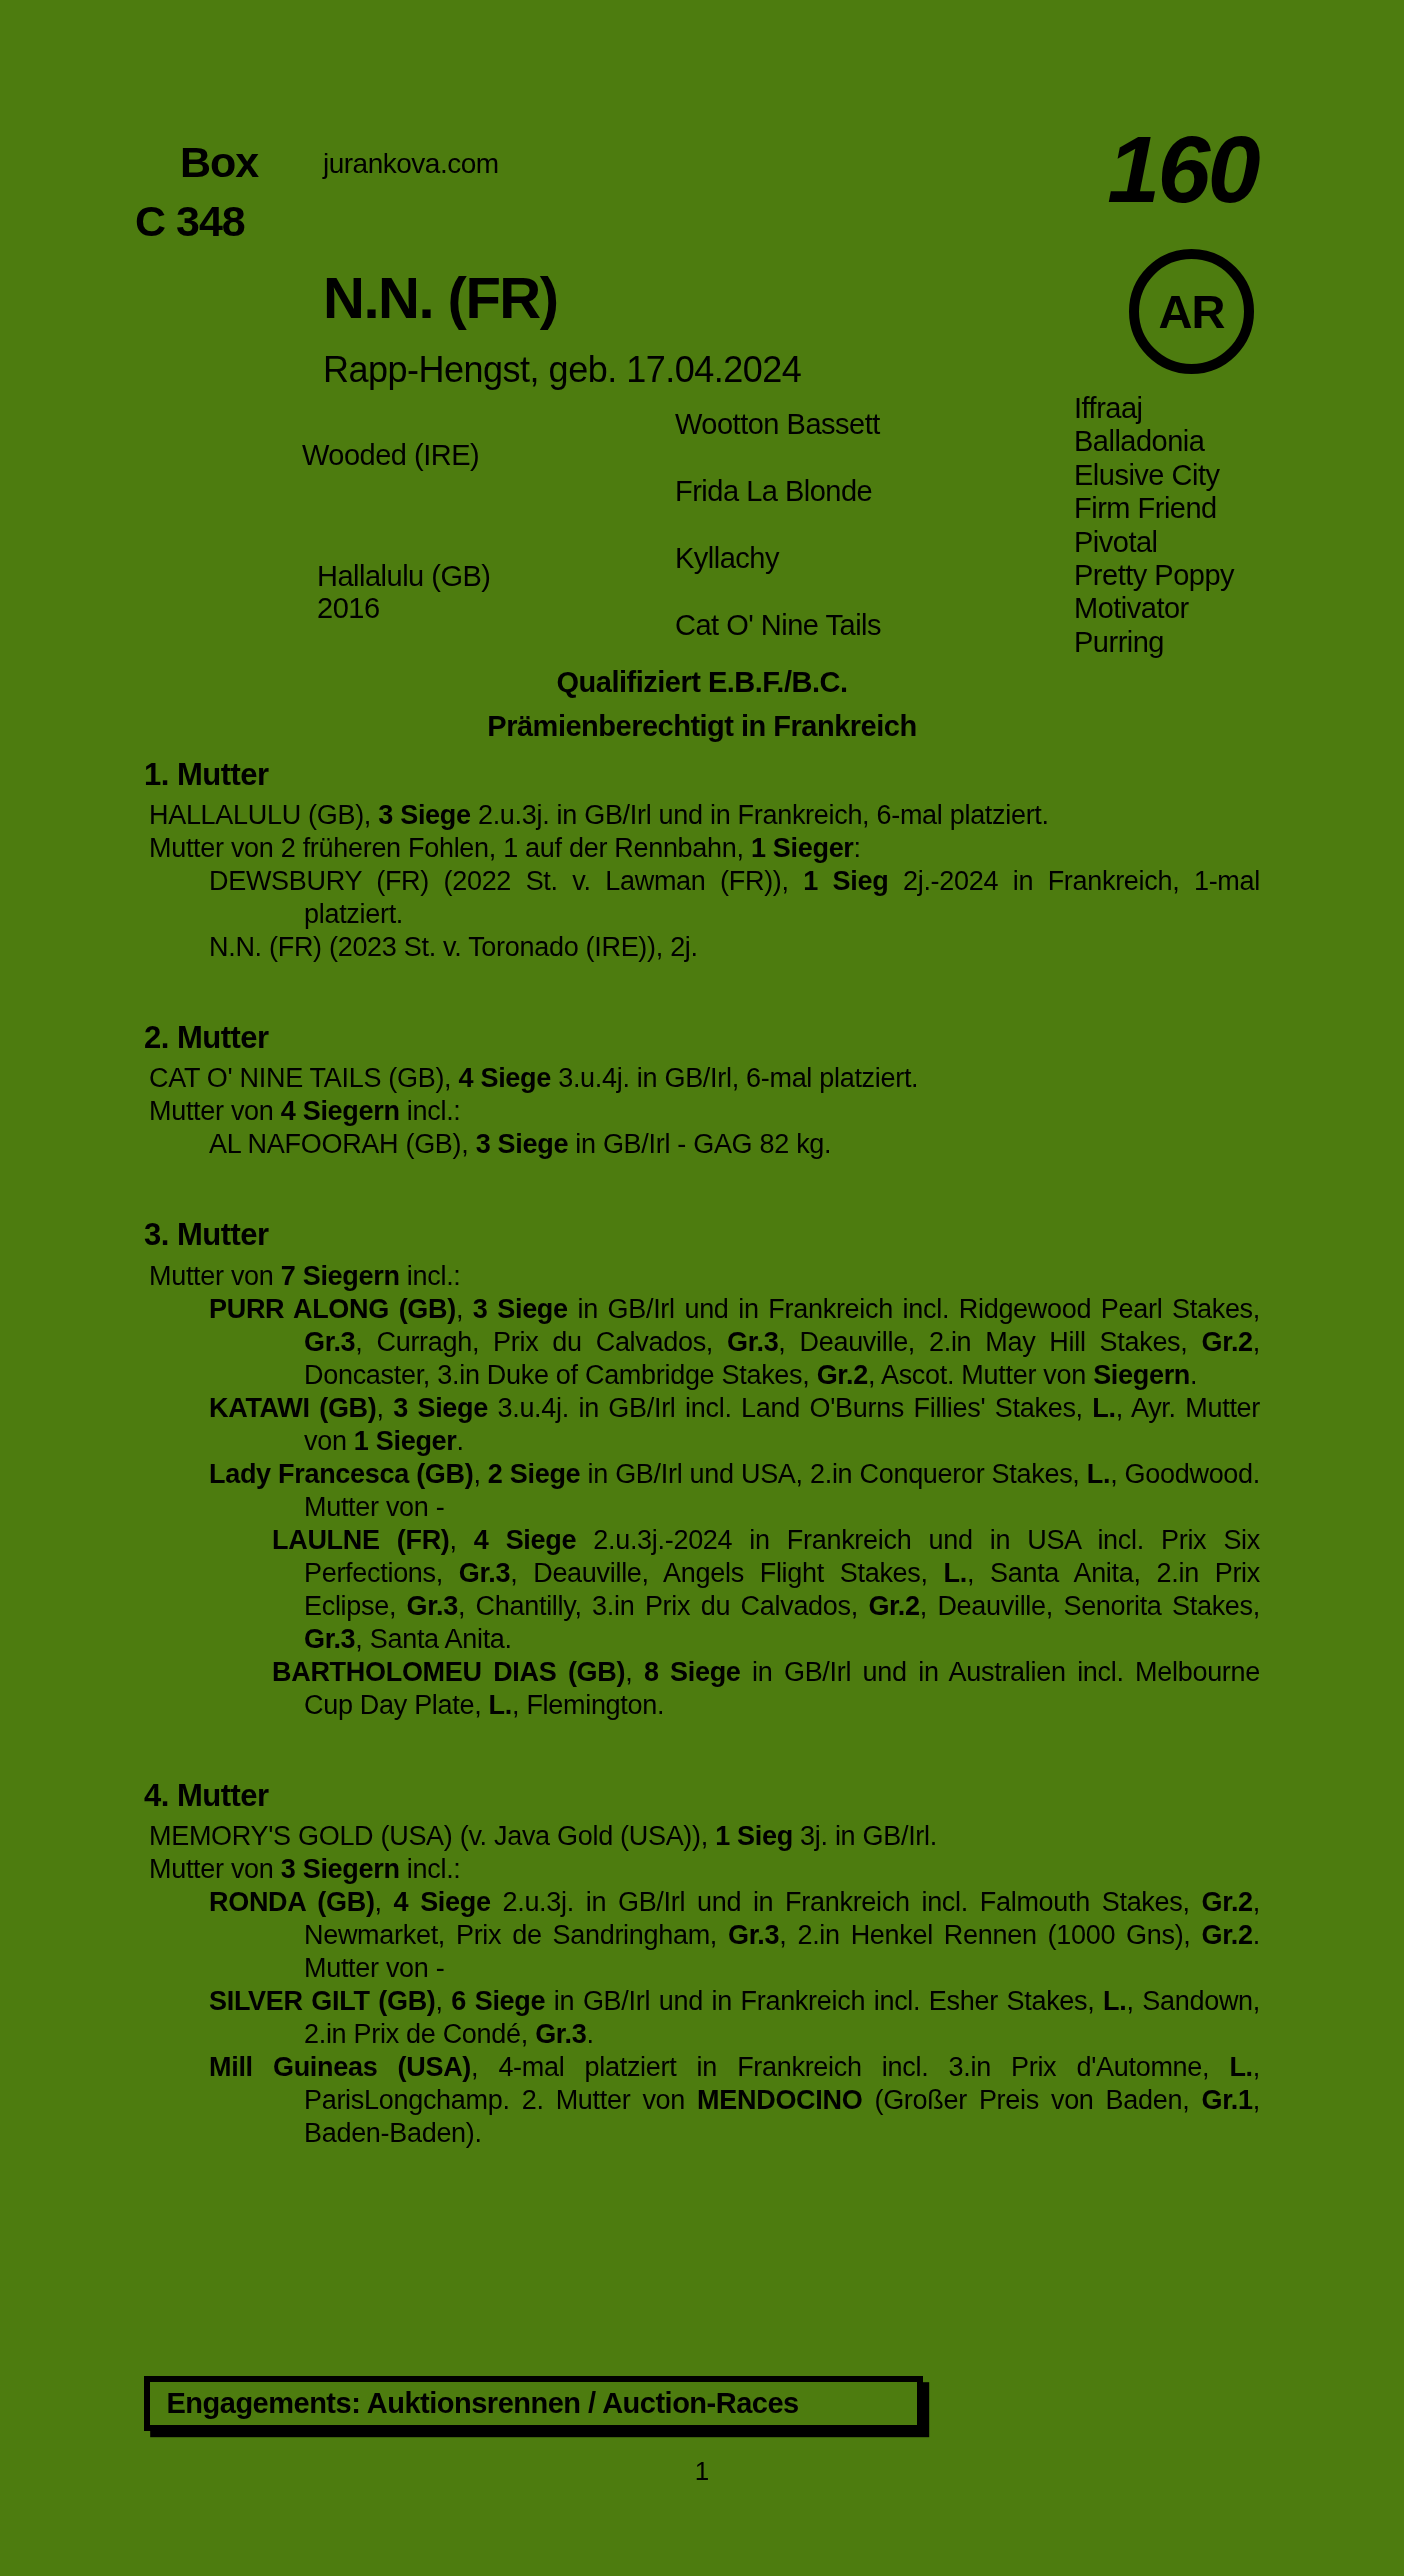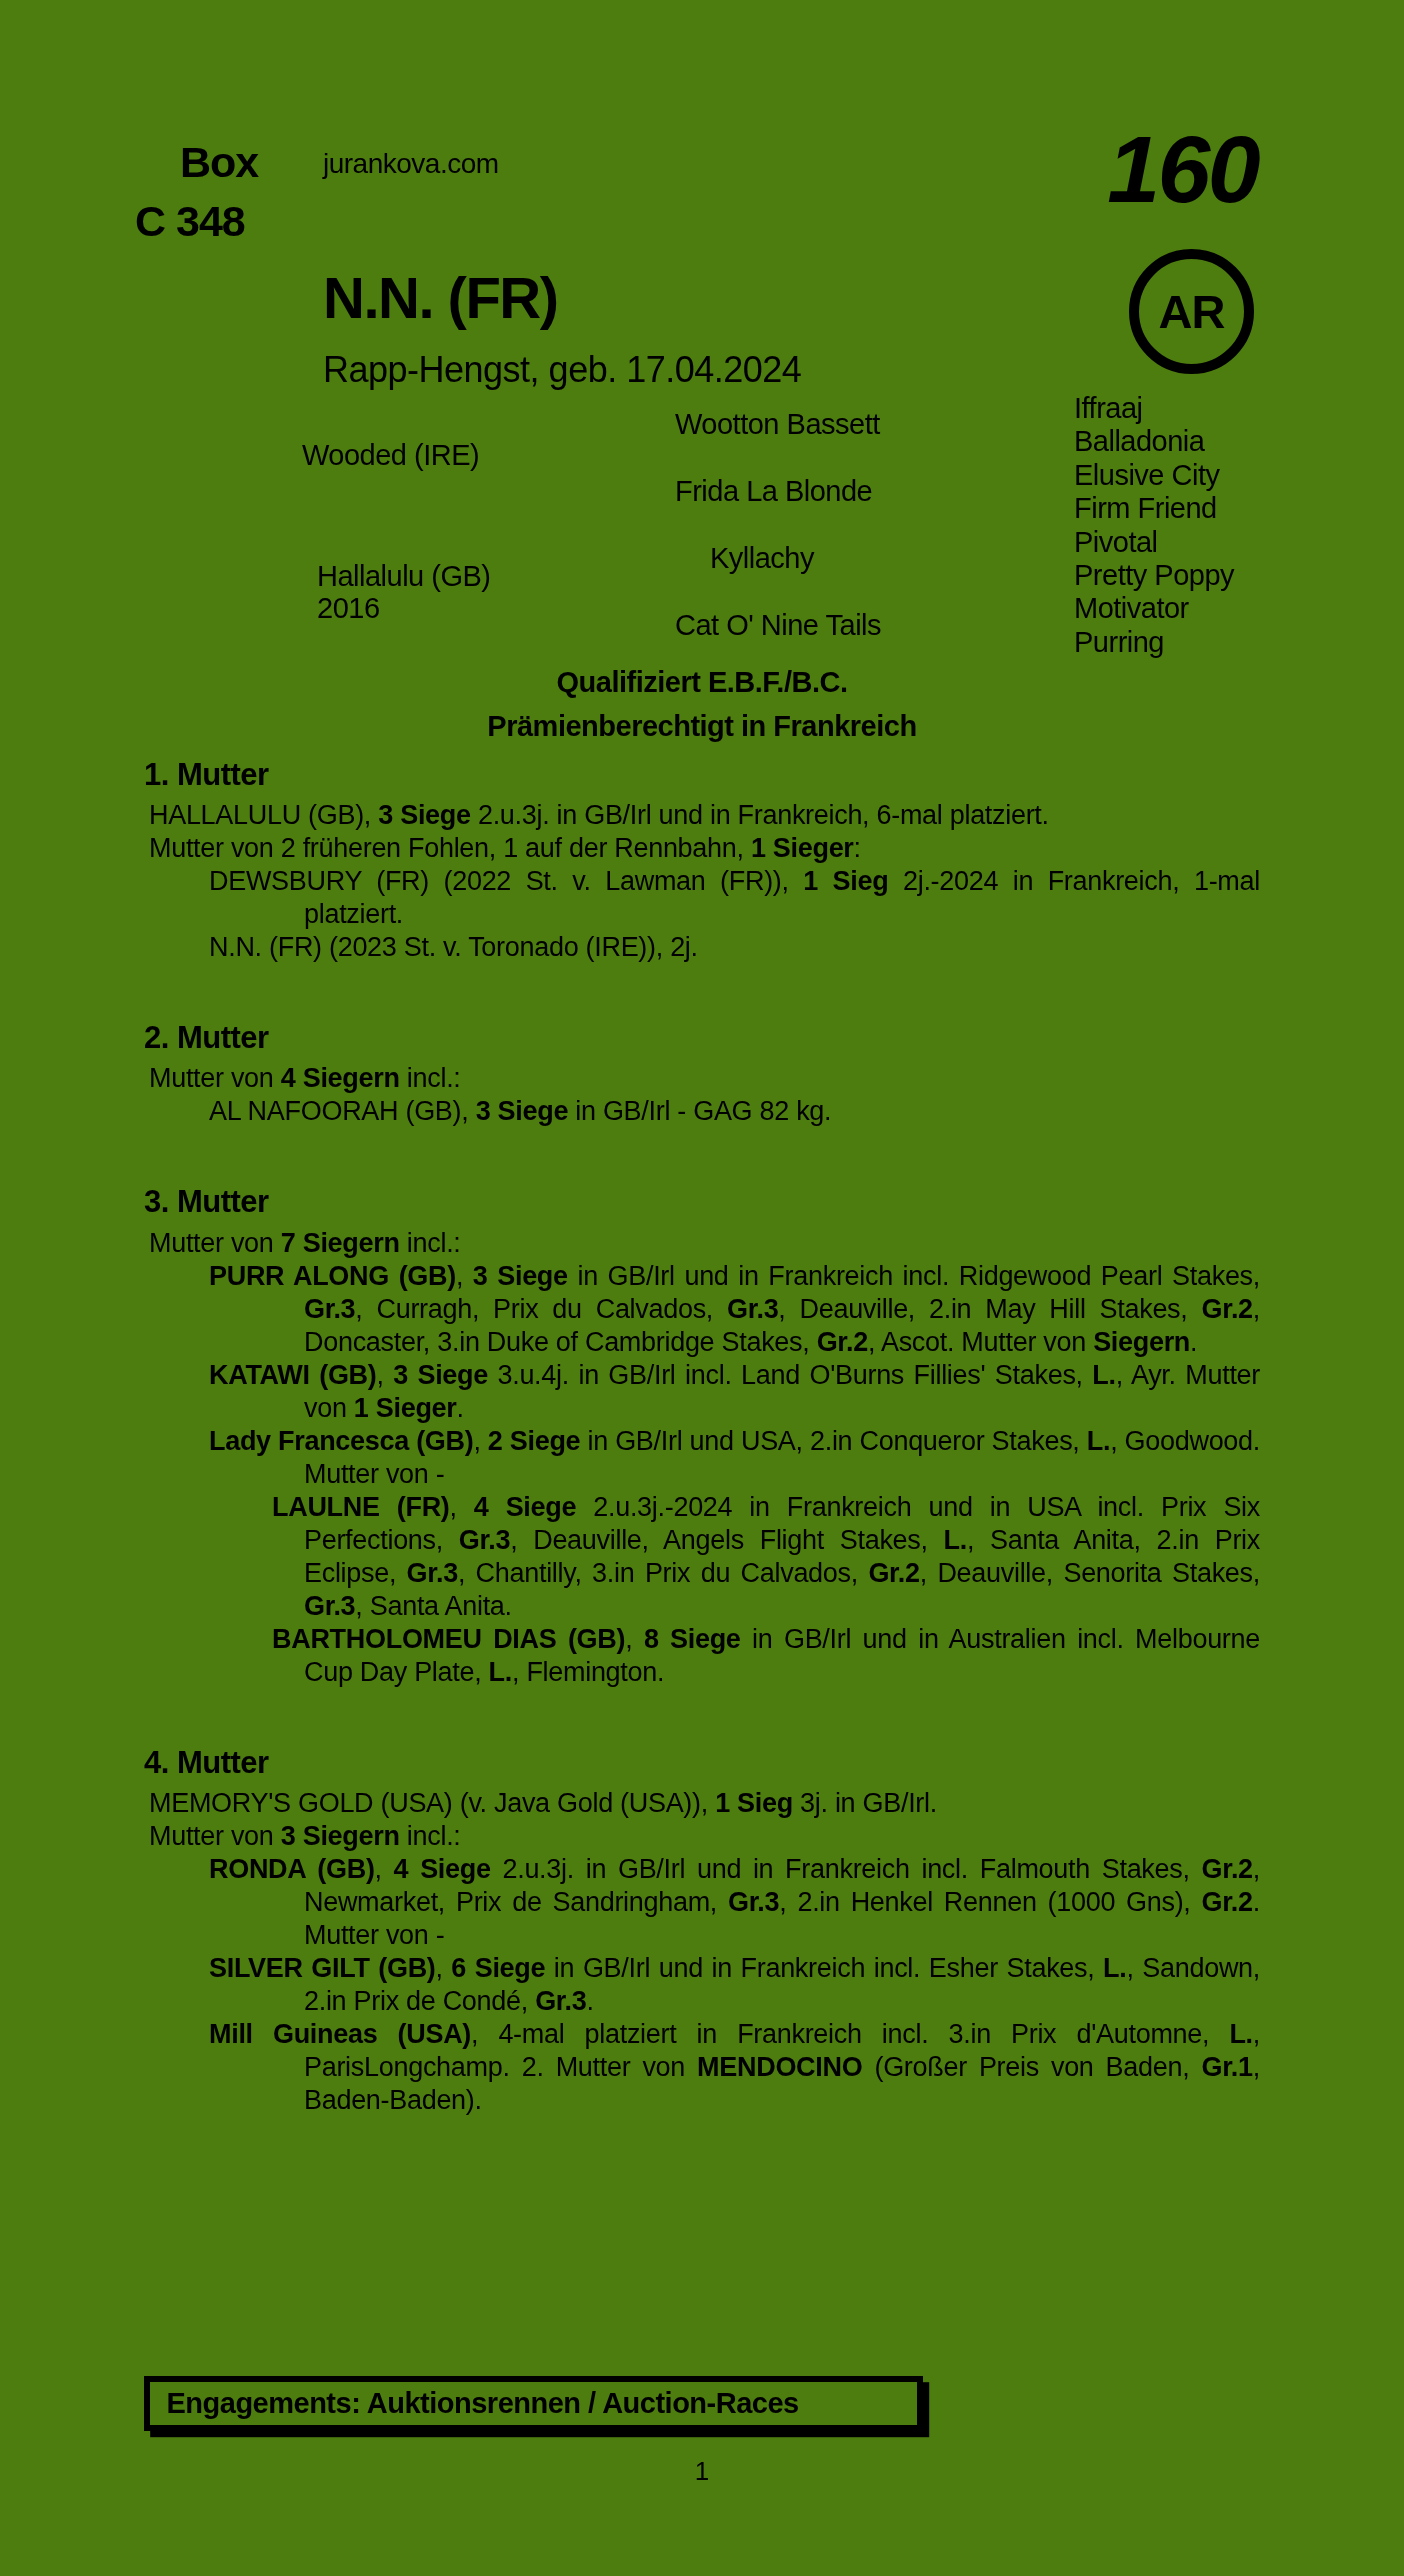--- a/index.html
+++ b/index.html
@@ -77,21 +77,21 @@
   <div class="abs horse-title">N.N. (FR)</div>
   <div class="abs horse-subtitle">Rapp-Hengst, geb. 17.04.2024</div>
 
   <div>
     <div class="abs ped" style="left:302px; top:439px;">Wooded (IRE)</div>
     <div class="abs ped" style="left:317px; top:560px;">Hallalulu (GB)</div>
     <div class="abs ped" style="left:317px; top:592px;">2016</div>
 
     <div class="abs ped" style="left:675px; top:408px;">Wootton Bassett</div>
     <div class="abs ped" style="left:675px; top:475px;">Frida La Blonde</div>
-    <div class="abs ped" style="left:675px; top:542px;margin-left:35px;">Kyllachy</div>
+    <div class="abs ped" style="left:675px; top:542px;">Kyllachy</div>
     <div class="abs ped" style="left:675px; top:609px;">Cat O' Nine Tails</div>
 
     <div class="abs ped" style="left:1074px; top:392px;">Iffraaj</div>
     <div class="abs ped" style="left:1074px; top:425px;">Balladonia</div>
     <div class="abs ped" style="left:1074px; top:459px;">Elusive City</div>
     <div class="abs ped" style="left:1074px; top:492px;">Firm Friend</div>
     <div class="abs ped" style="left:1074px; top:526px;">Pivotal</div>
     <div class="abs ped" style="left:1074px; top:559px;">Pretty Poppy</div>
     <div class="abs ped" style="left:1074px; top:592px;">Motivator</div>
     <div class="abs ped" style="left:1074px; top:626px;">Purring</div>
@@ -103,20 +103,21 @@
   <div class="sections">
       <div class="section">
         <h3>1. Mutter</h3>
         <p class="lvl0"><span>HALLALULU (GB), </span><b>3 Siege</b><span> 2.u.3j. in GB/Irl und in Frankreich, 6-mal platziert.</span></p>
         <p class="lvl0"><span>Mutter von 2 früheren Fohlen, 1 auf der Rennbahn, </span><b>1 Sieger</b><span>:</span></p>
         <p class="lvl1"><span>DEWSBURY (FR) (2022 St. v. Lawman (FR)), </span><b>1 Sieg</b><span> 2j.-2024 in Frankreich, 1-mal platziert.</span></p>
         <p class="lvl1"><span>N.N. (FR) (2023 St. v. Toronado (IRE)), 2j.</span></p>
       </div>
       <div class="section">
         <h3>2. Mutter</h3>
+        <p class="lvl0"><span>CAT O' NINE TAILS (GB), </span><b>4 Siege</b><span> 3.u.4j. in GB/Irl, 6-mal platziert.</span></p>
         <p class="lvl0"><span>Mutter von </span><b>4 Siegern</b><span> incl.:</span></p>
         <p class="lvl1"><span>AL NAFOORAH (GB), </span><b>3 Siege</b><span> in GB/Irl - GAG 82 kg.</span></p>
       </div>
       <div class="section">
         <h3>3. Mutter</h3>
         <p class="lvl0"><span>Mutter von </span><b>7 Siegern</b><span> incl.:</span></p>
         <p class="lvl1"><b>PURR ALONG (GB)</b><span>, </span><b>3 Siege</b><span> in GB/Irl und in Frankreich incl. Ridgewood Pearl Stakes, </span><b>Gr.3</b><span>, Curragh, Prix du Calvados, </span><b>Gr.3</b><span>, Deauville, 2.in May Hill Stakes, </span><b>Gr.2</b><span>, Doncaster, 3.in Duke of Cambridge Stakes, </span><b>Gr.2</b><span>, Ascot. Mutter von </span><b>Siegern</b><span>.</span></p>
         <p class="lvl1"><b>KATAWI (GB)</b><span>, </span><b>3 Siege</b><span> 3.u.4j. in GB/Irl incl. Land O'Burns Fillies' Stakes, </span><b>L.</b><span>, Ayr. Mutter von </span><b>1 Sieger</b><span>.</span></p>
         <p class="lvl1"><b>Lady Francesca (GB)</b><span>, </span><b>2 Siege</b><span> in GB/Irl und USA, 2.in Conqueror Stakes, </span><b>L.</b><span>, Goodwood. Mutter von -</span></p>
         <p class="lvl2"><b>LAULNE (FR)</b><span>, </span><b>4 Siege</b><span> 2.u.3j.-2024 in Frankreich und in USA incl. Prix Six Perfections, </span><b>Gr.3</b><span>, Deauville, Angels Flight Stakes, </span><b>L.</b><span>, Santa Anita, 2.in Prix Eclipse, </span><b>Gr.3</b><span>, Chantilly, 3.in Prix du Calvados, </span><b>Gr.2</b><span>, Deauville, Senorita Stakes, </span><b>Gr.3</b><span>, Santa Anita.</span></p>

